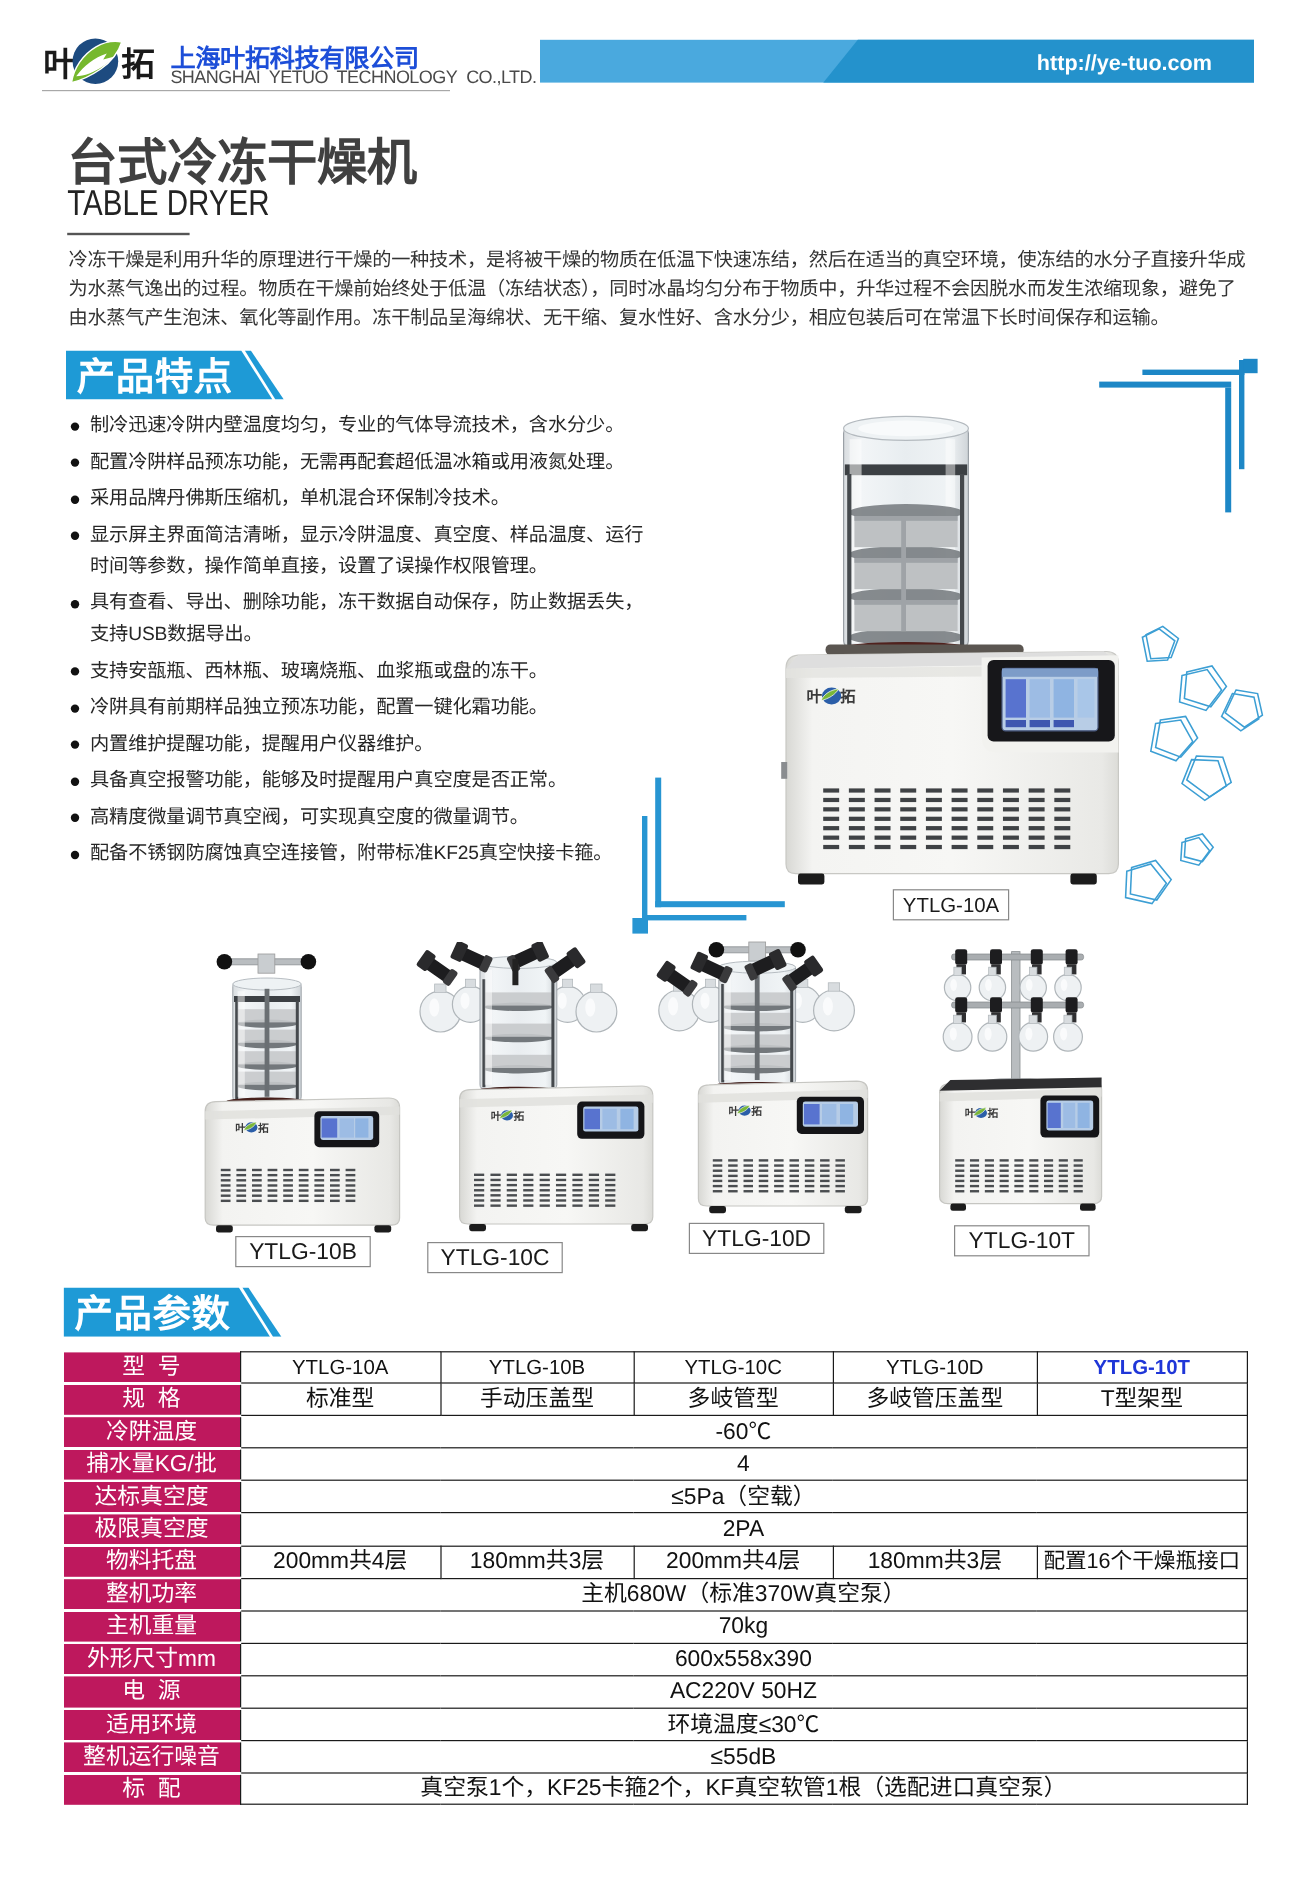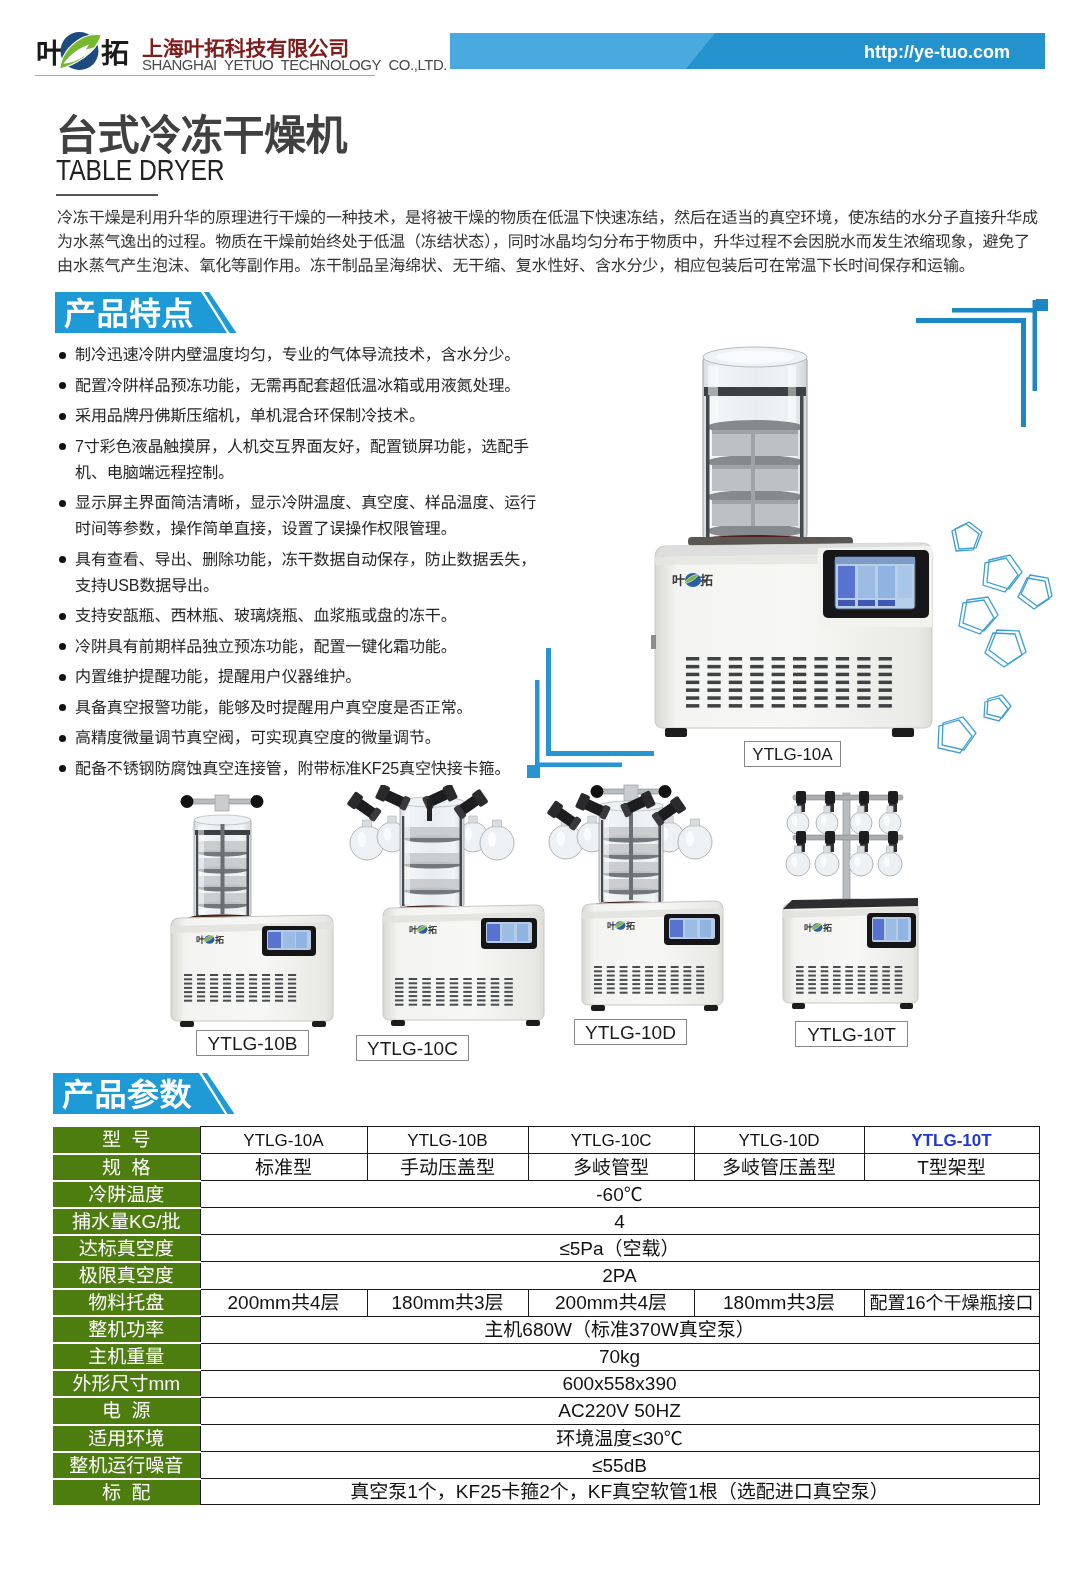--- a/index.html
+++ b/index.html
@@ -11,21 +11,21 @@
 <body>
 <div class="page">
 
 <div class="abs" style="left:36px;top:31px;width:28px;height:40px;font-family:'Liberation Serif',serif;font-weight:bold;font-size:28px;color:#1a1a1a;">叶</div>
 <svg class="abs" style="left:58px;top:26px;" width="44" height="48" viewBox="0 0 44 48">
   <circle cx="21.5" cy="25" r="19" fill="#1d4b80"></circle>
   <path d="M1.5,43 C3.5,30.5 11,19.5 22,13 C28.5,9.3 36,7.6 43.5,9 C41,17 34.5,25.5 26,31.5 C18,37 9.5,41 1.5,43 Z" fill="#76b82e" stroke="#fff" stroke-width="1.2"></path>
   <path d="M5.5,37.5 C12,28.5 20.5,22 31,18.5 L28,23.5 L37.5,21 C31,27.5 24.5,32 16.5,35.2 C12.5,36.7 8.5,37.5 5.5,37.5 Z" fill="#fff"></path>
 </svg>
 <div class="abs" style="left:101px;top:31px;width:30px;height:40px;font-family:'Liberation Serif',serif;font-weight:bold;font-size:28px;color:#1a1a1a;">拓</div>
-<div class="abs" style="left:142px;top:32px;font-size:21px;font-weight:bold;color:#7f1d1d;letter-spacing:-0.3px;">上海叶拓科技有限公司</div>
+<div class="abs" style="left:142px;top:32px;font-size:21px;font-weight:bold;color:#1d4ed8;letter-spacing:-0.3px;">上海叶拓科技有限公司</div>
 <div class="abs" style="left:142px;top:56px;font-size:15px;color:#4a4a4a;letter-spacing:-0.45px;">SHANGHAI&nbsp; YETUO&nbsp; TECHNOLOGY&nbsp; CO.,LTD.</div>
 <div class="abs" style="left:35px;top:75px;width:340px;height:1px;background:#a8a8a8;"></div>
 
 <svg class="abs" style="left:450px;top:33px;" width="595" height="36" viewBox="0 0 595 36">
   <rect x="0" y="0" width="595" height="36" fill="#4aa9de"></rect>
   <polygon points="265,0 595,0 595,36 236,36" fill="#2492cc"></polygon>
   <text x="487" y="25" text-anchor="middle" font-size="18" font-weight="bold" fill="#ffffff">http://ye-tuo.com</text>
 </svg>
 
 <div class="abs" style="left:56px;top:101px;font-size:42px;font-weight:bold;color:#404040;letter-spacing:-0.4px;">台式冷冻干燥机</div>
@@ -41,21 +41,20 @@
 </svg>
 
 <div class="abs" style="left:59px;top:342px;width:520px;">
 <style>
  .feat{position:relative;padding-left:16px;font-size:16px;letter-spacing:-0.1px;line-height:26px;color:#262626;margin-bottom:4.5px;white-space:nowrap;}
  .feat::before{content:"";position:absolute;left:0px;top:9.5px;width:7px;height:7px;border-radius:50%;background:#111;}
 </style>
 <div class="feat">制冷迅速冷阱内壁温度均匀，专业的气体导流技术，含水分少。</div>
 <div class="feat">配置冷阱样品预冻功能，无需再配套超低温冰箱或用液氮处理。</div>
 <div class="feat">采用品牌丹佛斯压缩机，单机混合环保制冷技术。</div>
-<div class="feat">7寸彩色液晶触摸屏，人机交互界面友好，配置锁屏功能，选配手<br>机、电脑端远程控制。</div>
 <div class="feat">显示屏主界面简洁清晰，显示冷阱温度、真空度、样品温度、运行<br>时间等参数，操作简单直接，设置了误操作权限管理。</div>
 <div class="feat">具有查看、导出、删除功能，冻干数据自动保存，防止数据丢失，<br>支持USB数据导出。</div>
 <div class="feat">支持安瓿瓶、西林瓶、玻璃烧瓶、血浆瓶或盘的冻干。</div>
 <div class="feat">冷阱具有前期样品独立预冻功能，配置一键化霜功能。</div>
 <div class="feat">内置维护提醒功能，提醒用户仪器维护。</div>
 <div class="feat">具备真空报警功能，能够及时提醒用户真空度是否正常。</div>
 <div class="feat">高精度微量调节真空阀，可实现真空度的微量调节。</div>
 <div class="feat">配备不锈钢防腐蚀真空连接管，附带标准KF25真空快接卡箍。</div>
 </div>
 
@@ -816,21 +815,21 @@
 
 <svg class="abs" style="left:53px;top:1073px;" width="190" height="41" viewBox="0 0 190 41">
   <polygon points="0,0 146,0 172,41 0,41" fill="#1e9ad6"></polygon>
   <polygon points="149,0 154,0 181.5,41 174.5,41" fill="#1e9ad6"></polygon>
   <text x="9" y="33" font-size="32" font-weight="bold" fill="#fff" letter-spacing="0.5">产品参数</text>
 </svg>
 
 <style>
  table.params{position:absolute;left:53px;top:1126px;border-collapse:collapse;table-layout:fixed;width:986px;}
  table.params td{border:1px solid #1a1a1a;height:25.1px;line-height:25.1px;text-align:center;font-size:19px;color:#111;padding:0;overflow:hidden;white-space:nowrap;}
- table.params td.h{background:#4d7c0f;color:#fff;border:none;border-bottom:2px solid #fff;font-size:19px;}
+ table.params td.h{background:#be185d;color:#fff;border:none;border-bottom:2px solid #fff;font-size:19px;}
  table.params tr:last-child td.h{border-bottom:none;}
 </style>
 <table class="params">
 <colgroup>
         <col style="width:147px">
         <col style="width:167px">
         <col style="width:161px">
         <col style="width:166px">
         <col style="width:170px">
         <col style="width:175px">

